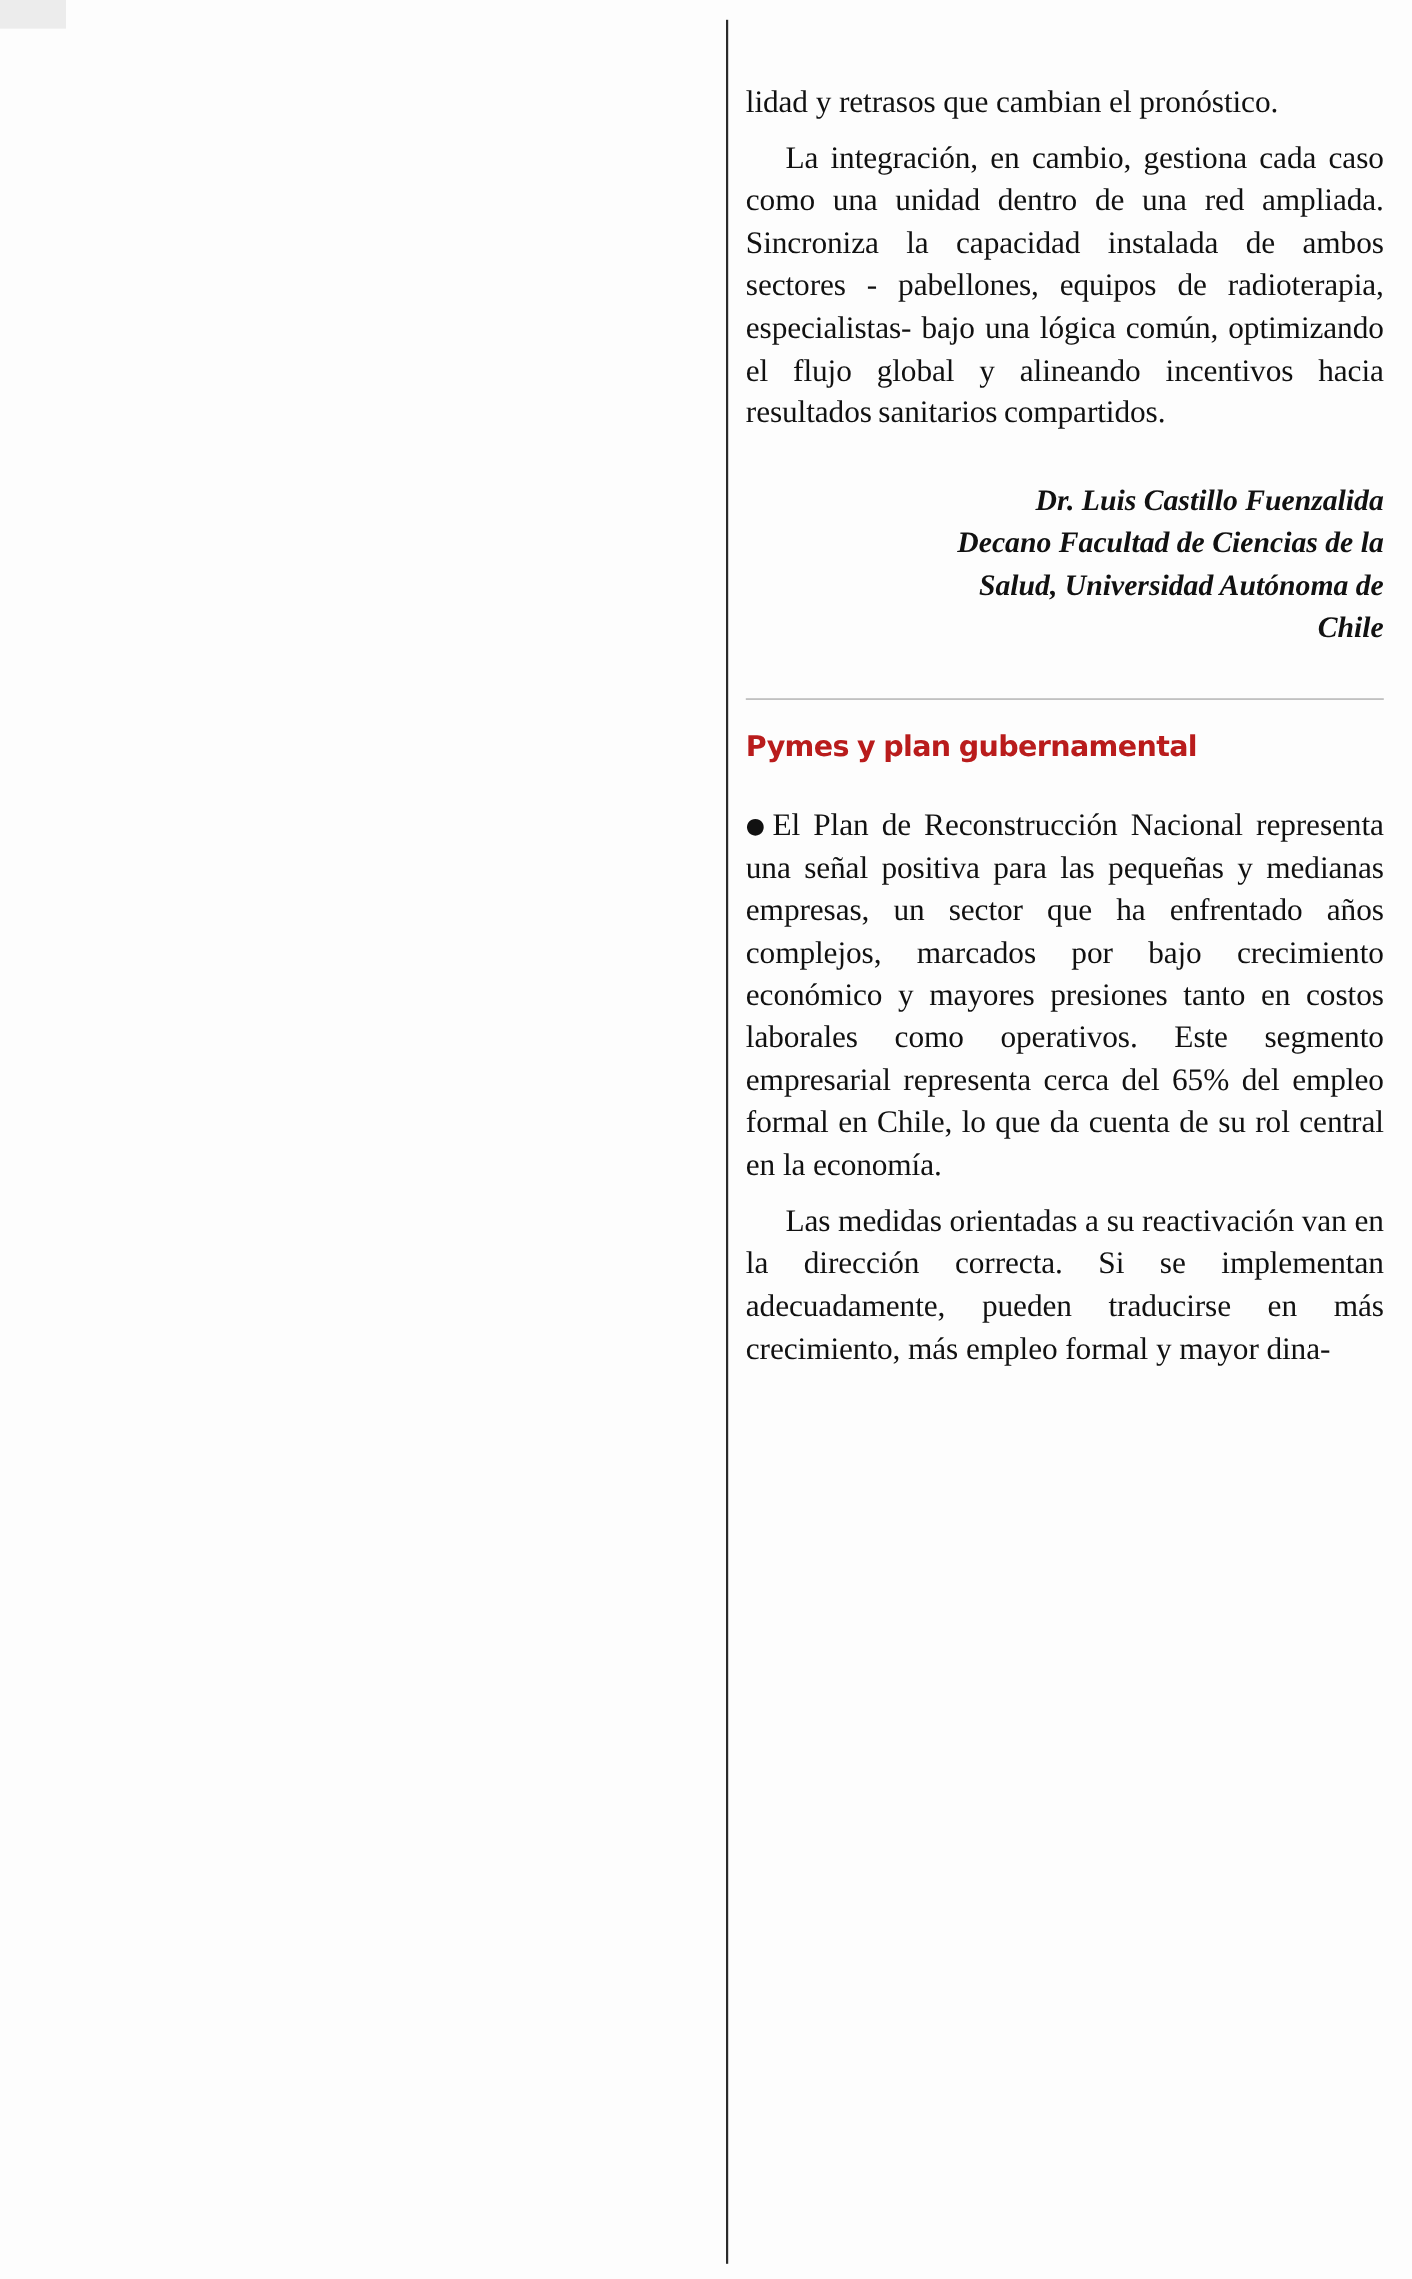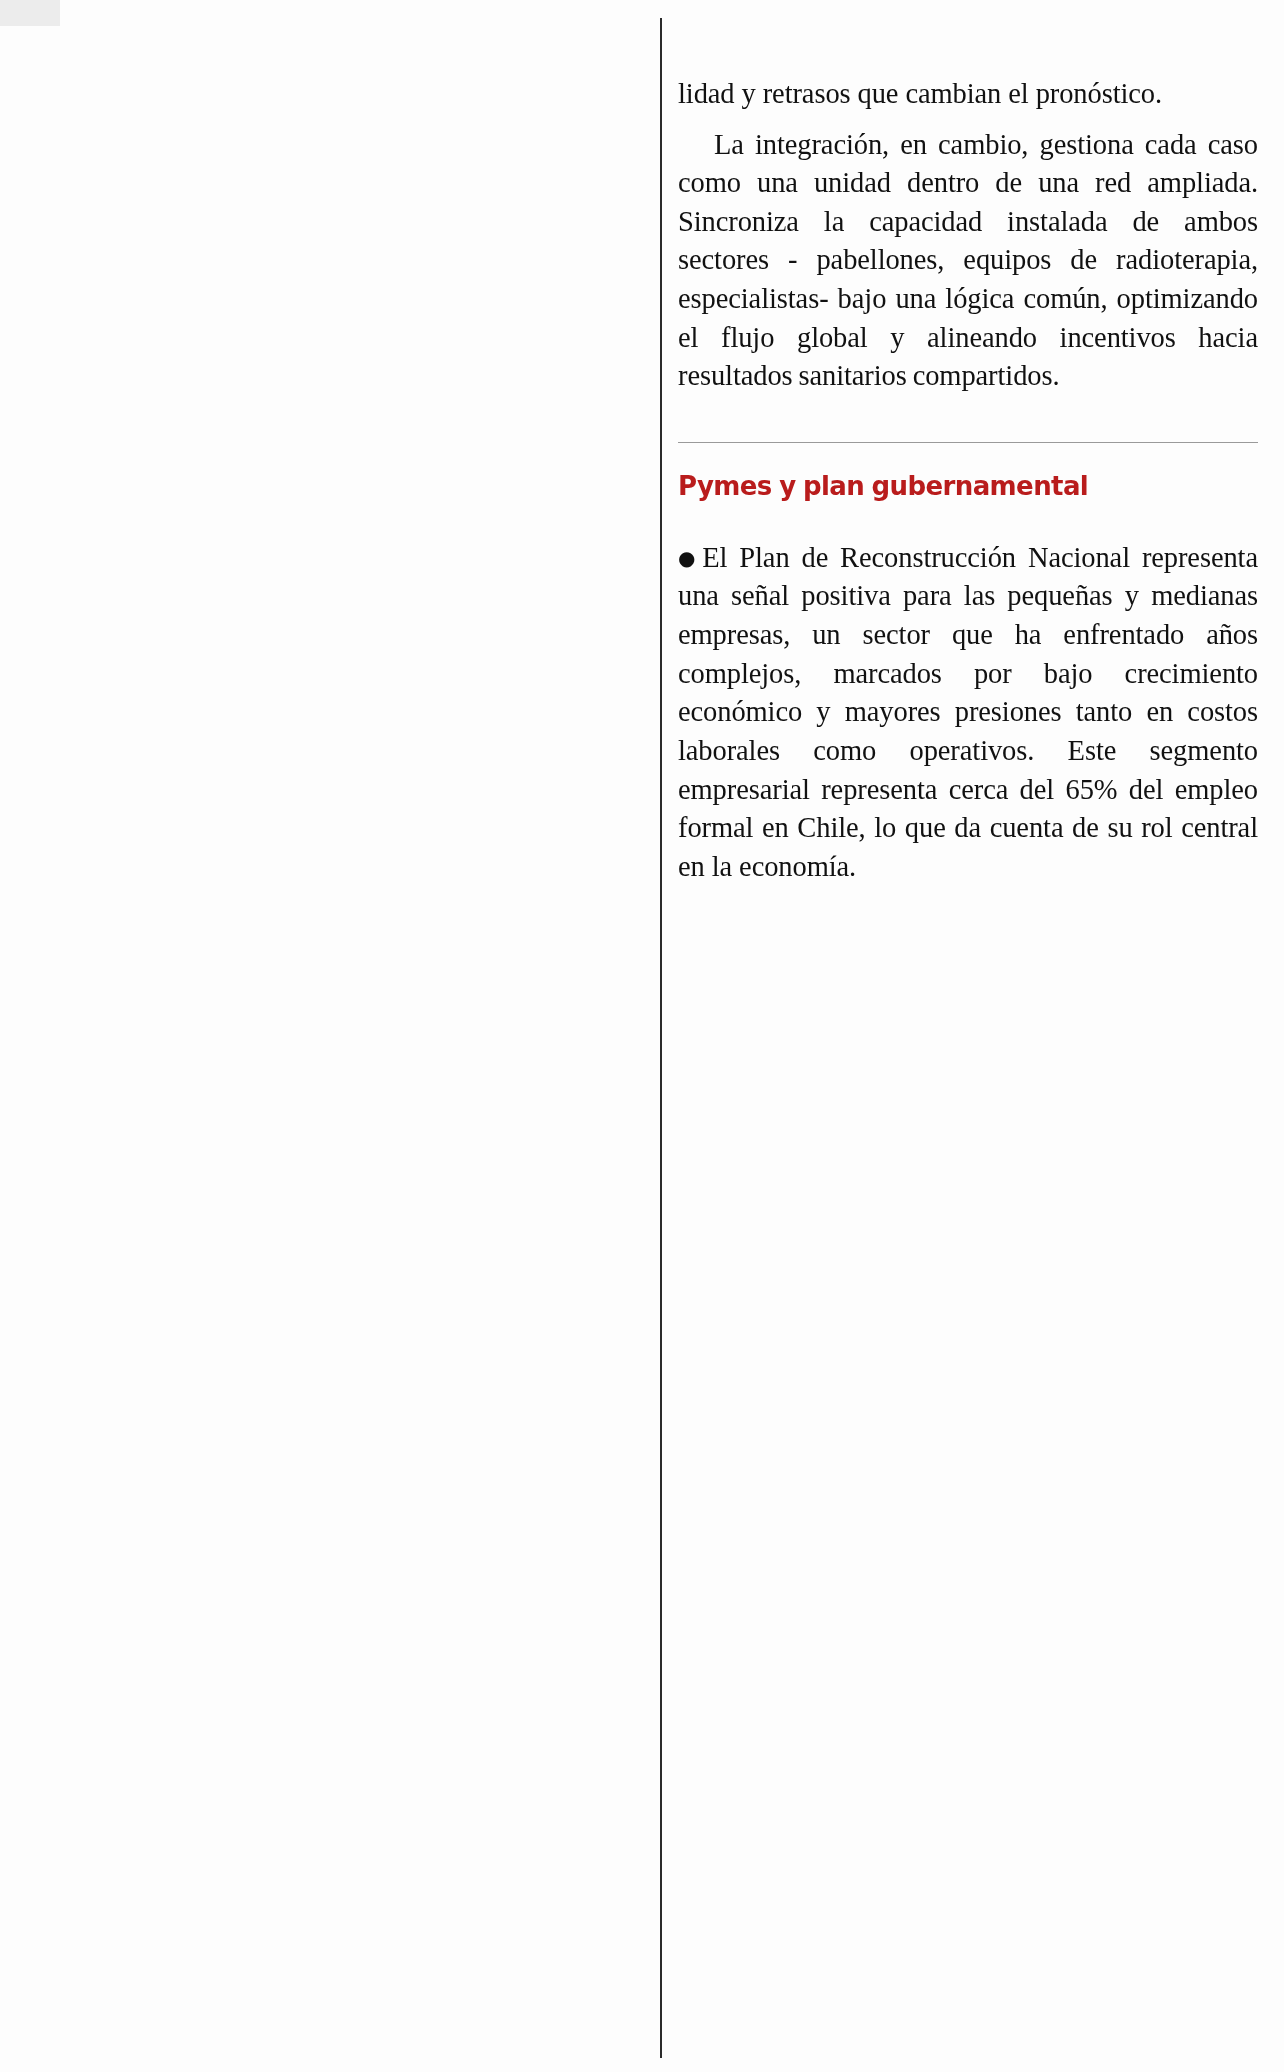--- a/index.html
+++ b/index.html
@@ -116,25 +116,32 @@
 
   <div class="scan-edge-top"></div>
   <div class="column-rule"></div>
 
   <div id="column">
 
     <div>
       <p class="para">lidad y retrasos que cambian el pronóstico.</p>
       <p class="para indent tight">La integración, en cambio, gestiona cada caso como una unidad dentro de una red ampliada. Sincroniza la capacidad instalada de ambos sectores - pabellones, equipos de radioterapia, especialistas- bajo una lógica común, optimizando el flujo global y alineando incentivos hacia resultados sanitarios compartidos.</p>
 
+      <div class="signature">
+        <div>Dr. Luis Castillo Fuenzalida</div>
+        <div>Decano Facultad de Ciencias de la</div>
+        <div>Salud, Universidad Autónoma de</div>
+        <div>Chile</div>
+      </div>
     </div>
 
     <div class="divider"></div>
 
     <div>
       <h2 class="section-title">Pymes y plan gubernamental</h2>
 
       <p class="para body-start"><span class="bullet">●</span><span>El Plan de Reconstrucción Nacional representa una señal positiva para las pequeñas y medianas empresas, un sector que ha enfrentado años complejos, marcados por bajo crecimiento económico y mayores presiones tanto en costos laborales como operativos. Este segmento empresarial representa cerca del 65% del empleo formal en Chile, lo que da cuenta de su rol central en la economía.</span></p>
 
+      <p class="para indent">Las medidas orientadas a su reactivación van en la dirección correcta. Si se implementan adecuadamente, pueden traducirse en más crecimiento, más empleo formal y mayor dina-</p>
     </div>
 
   </div>
 </div>
 
 </body></html>

